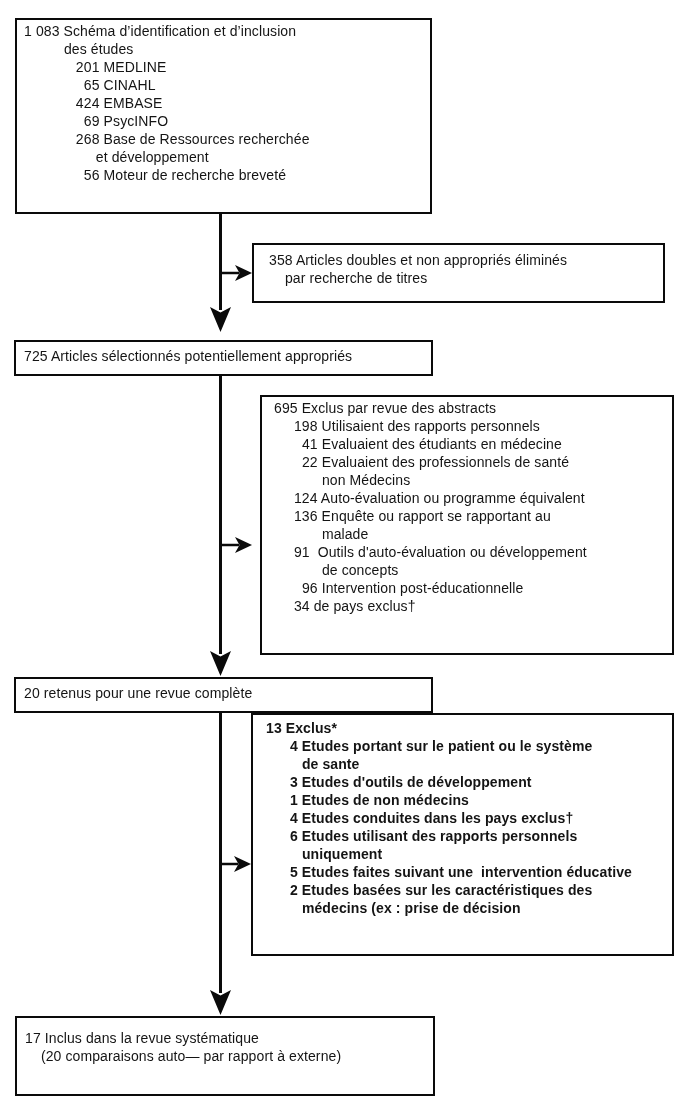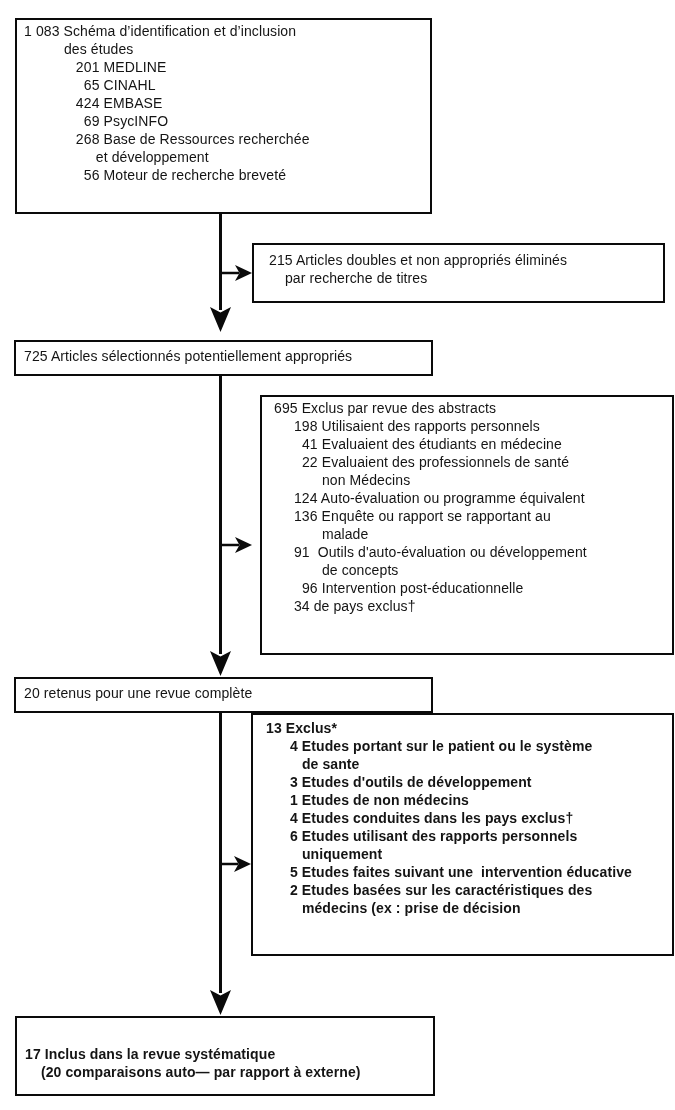--- a/index.html
+++ b/index.html
@@ -43,21 +43,21 @@
   .b2 .box-text { padding: 6px 6px 0 15px; }
   .b3 { left: 14px;  top: 333px;  width: 419px; height: 36px; margin-top: 7px; }
   .b3 .box-text { padding: 5px 6px 0 8px; }
   .b4 { left: 260px; top: 395px;  width: 414px; height: 260px; }
   .b4 .box-text { padding: 2px 4px 0 12px; }
   .b5 { left: 14px;  top: 677px;  width: 419px; height: 36px; }
   .b5 .box-text { padding: 5px 6px 0 8px; }
   .b6 { left: 251px; top: 713px;  width: 423px; height: 243px; font-weight: bold; }
   .b6 .box-text { padding: 4px 4px 0 13px; }
   .b7 { left: 15px;  top: 1016px; width: 420px; height: 80px; }
-  .b7 .box-text { padding: 27px 6px 0 8px; font-weight: bold; }
+  .b7 .box-text { padding: 11px 6px 0 8px; }
   .shaft { stroke: #0a0a0a; fill: none; }
   .head  { fill: #0a0a0a; stroke: none; }
 </style>
 </head>
 <body>
 
 <div class="canvas">
 
   <svg class="connectors" viewBox="0 0 675 1110" xmlns="http://www.w3.org/2000/svg">
 
@@ -98,21 +98,21 @@
              201 MEDLINE
                65 CINAHL
              424 EMBASE
                69 PsycINFO
              268 Base de Ressources recherchée
                   et développement
                56 Moteur de recherche breveté</div>
   </div>
 
   <div class="box b2">
-    <div class="box-text">215 Articles doubles et non appropriés éliminés
+    <div class="box-text">358 Articles doubles et non appropriés éliminés
     par recherche de titres</div>
   </div>
 
   <div class="box b3">
     <div class="box-text">725 Articles sélectionnés potentiellement appropriés</div>
   </div>
 
   <div class="box b4">
     <div class="box-text">695 Exclus par revue des abstracts
      198 Utilisaient des rapports personnels

